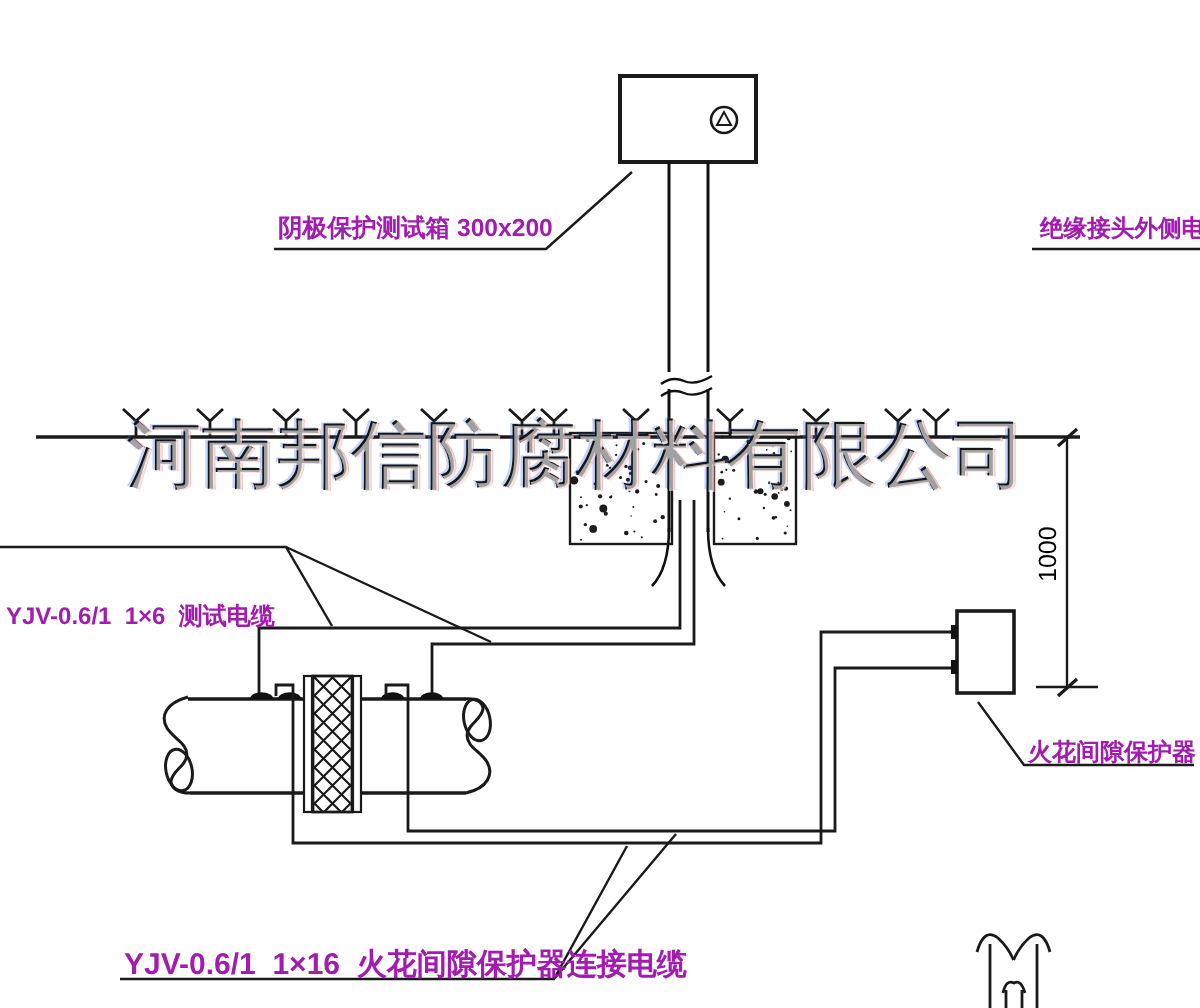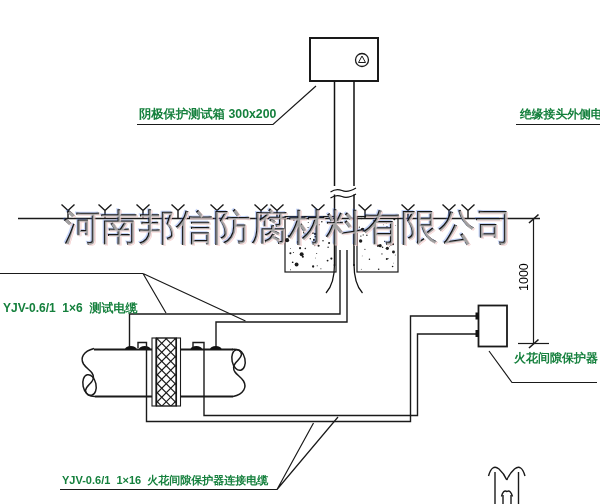--- a/index.html
+++ b/index.html
@@ -1,18 +1,18 @@
 <!DOCTYPE html>
 <html><head>
 <meta charset="utf-8">
 <style>
   html,body{margin:0;padding:0;width:600px;height:504px;background:#fff;overflow:hidden;}
   #stage{position:relative;width:600px;height:504px;font-family:"Liberation Sans",sans-serif;}
   svg{position:absolute;left:0;top:0;}
-  .lbl{position:absolute;color:#15803d;font-weight:bold;white-space:pre;}
+  .lbl{position:absolute;color:#a21caf;font-weight:bold;white-space:pre;}
   .wm{position:absolute;left:63px;top:202.5px;font-size:37.5px;font-family:serif;
       letter-spacing:0px;white-space:pre;}
   #wm1{color:#151515;text-shadow:1.3px 0.6px 0 rgba(205,45,45,0.35),-1.3px -0.6px 0 rgba(60,110,230,0.3);}
   #wm2{color:rgba(255,255,255,0.6);left:63.9px;top:203.5px;}
   #dim{position:absolute;left:517px;top:291px;font-size:12.5px;font-weight:normal;color:#000;
        transform-origin:0 0;transform:rotate(-90deg);white-space:pre;}
 </style>
 </head>
 <body>
 
@@ -236,16 +236,16 @@
         </clipPath>
       </defs>
     </svg>
 
 <div id="wm1" class="wm">河南邦信防腐材料有限公司</div>
 <div id="wm2" class="wm">河南邦信防腐材料有限公司</div>
 
 <div class="lbl" style="left:139px;top:106px;font-size:12.3px;">阴极保护测试箱 300x200</div>
 <div class="lbl" style="left:520px;top:107px;font-size:11.8px;">绝缘接头外侧电缆</div>
 <div class="lbl" style="left:3px;top:257px;font-size:12px;margin-top:43px;">YJV-0.6/1  1×6  测试电缆</div>
-<div class="lbl" style="left:514px;top:350px;font-size:12px;">火花间隙保护器</div>
-<div class="lbl" style="left:62px;top:473px;font-size:11px;">YJV-0.6/1  1×16  火花间隙保护器连接电缆</div>
+<div class="lbl" style="left:514px;top:368px;font-size:12px;">火花间隙保护器</div>
+<div class="lbl" style="left:62px;top:473px;font-size:15px;">YJV-0.6/1  1×16  火花间隙保护器连接电缆</div>
 <div class="lbl" id="dim">1000</div>
 </div>
 
 </body></html>

